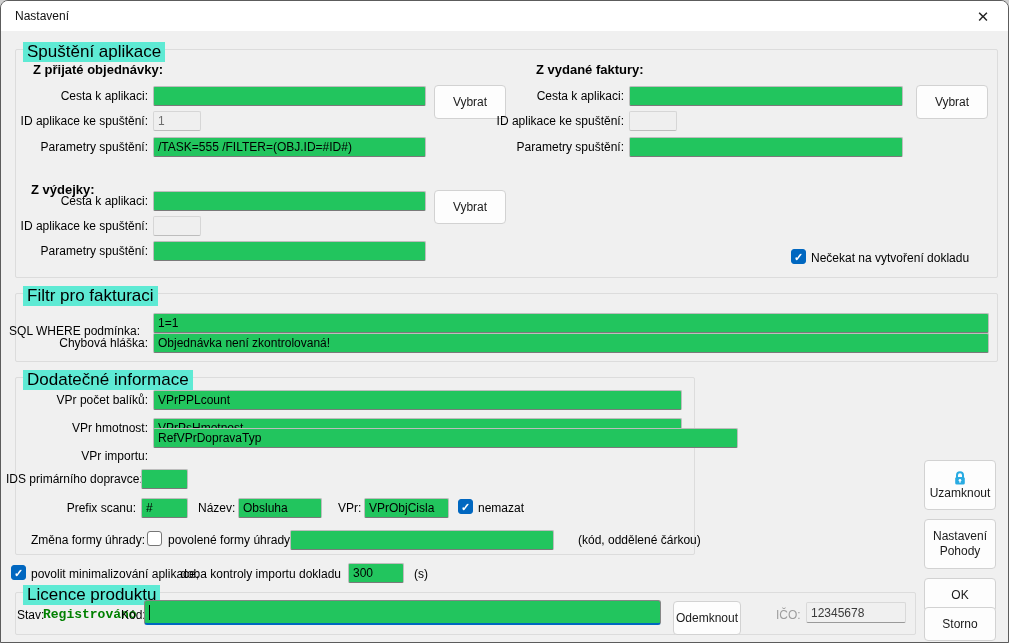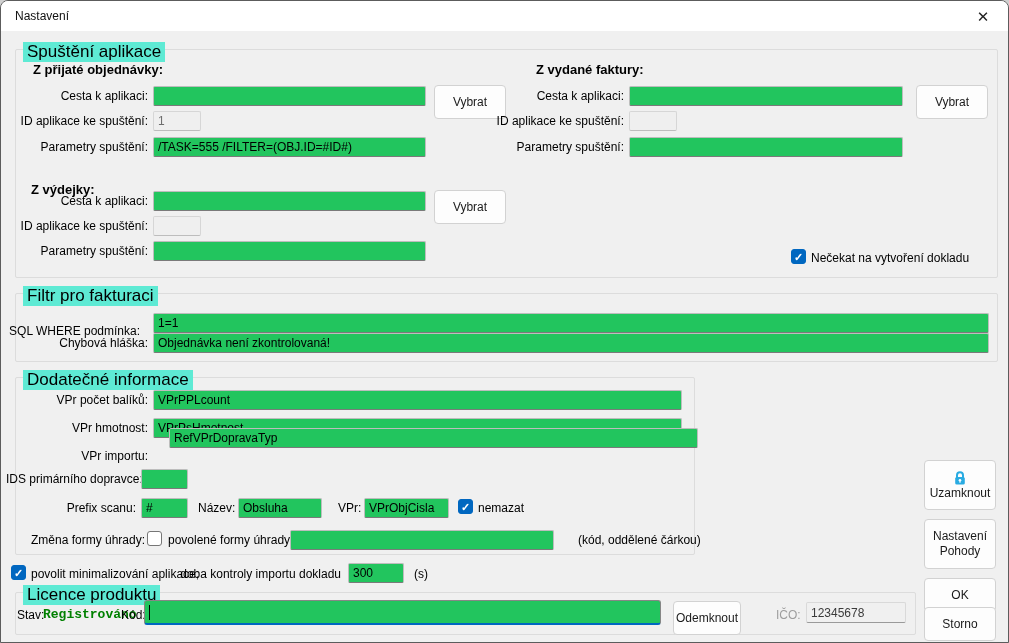--- a/index.html
+++ b/index.html
@@ -106,21 +106,21 @@
   <div class="grp" style="left:14px; top:376px; width:678px; height:176px;"></div>
   <div class="grp-lbl" style="left:22px; top:369px;">Dodatečné informace</div>
 
   <div class="lbl lbl-r" style="left:18px; top:392px; width:129px;">VPr počet balíků:</div>
   <input class="txt" style="left: 152px; top: 389px; width: 529px;" value="VPrPPLcount">
 
   <div class="lbl lbl-r" style="left:18px; top:420px; width:129px;">VPr hmotnost:</div>
   <input class="txt" style="left: 152px; top: 417px; width: 529px;" value="VPrPsHmotnost">
 
   <div class="lbl lbl-r" style="left:18px; top:448px; width:129px;">VPr importu:</div>
-  <input class="txt" style="left: 152px; top: 427px; width: 529px; margin-left: 16px;" value="RefVPrDopravaTyp">
+  <input class="txt" style="left: 152px; top: 427px; width: 585px;" value="RefVPrDopravaTyp">
 
   <div class="lbl lbl-r" style="left:5px; top:471px; width:130px;">IDS primárního dopravce:</div>
   <input class="txt" style="left: 140px; top: 468px; width: 47px;" value="">
 
   <div class="lbl lbl-r" style="left:5px; top:500px; width:130px;">Prefix scanu:</div>
   <input class="txt" style="left: 140px; top: 497px; width: 47px;" value="#">
 
   <div class="lbl" style="left:197px; top:500px;">Název:</div>
   <input class="txt" style="left: 237px; top: 497px; width: 84px;" value="Obsluha">
 

